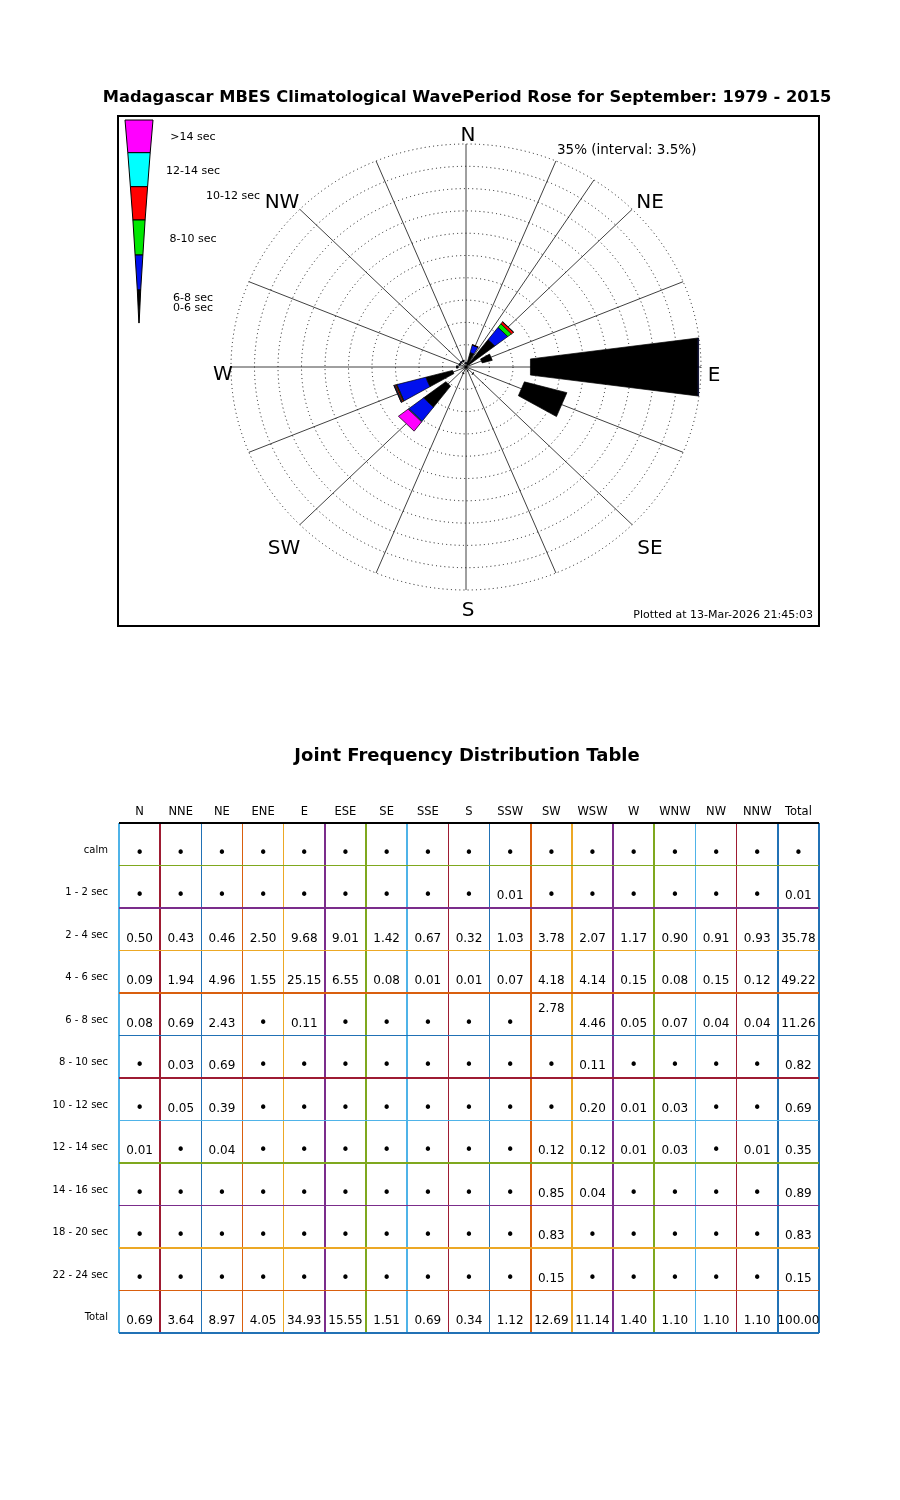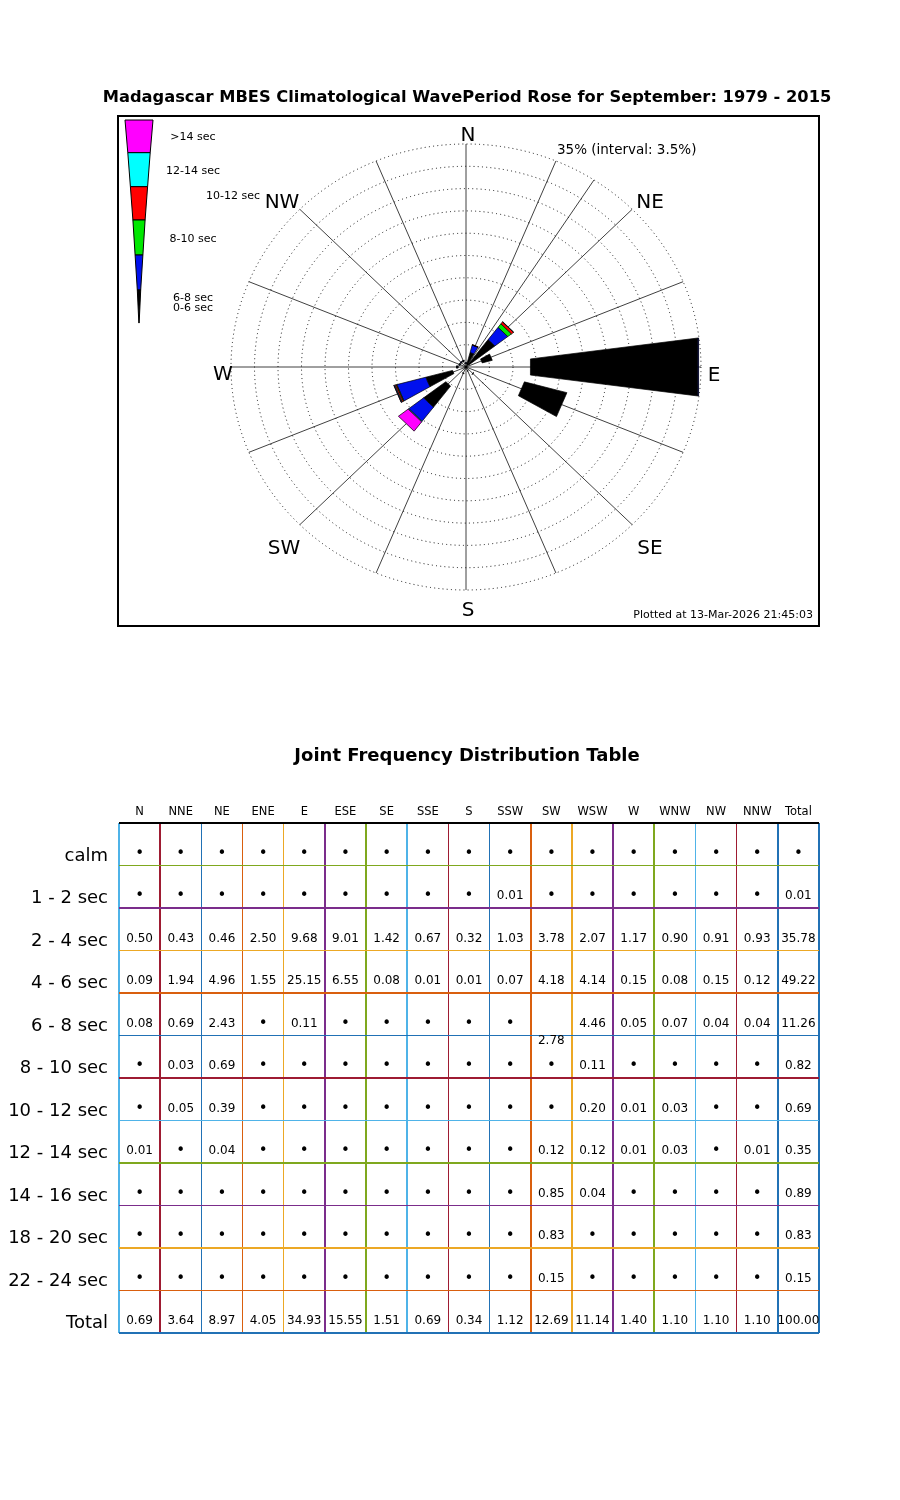--- a/index.html
+++ b/index.html
@@ -19,21 +19,21 @@
        font-size:13.5px;white-space:nowrap;}
   .footnote{position:absolute;right:5px;bottom:4px;font-size:11px;white-space:nowrap;}
   .legend-label{position:absolute;transform:translate(-50%,-50%);font-size:11px;white-space:nowrap;}
   .table-title{position:absolute;left:0;top:744px;width:934px;text-align:center;
        font-size:18px;font-weight:bold;}
   .jfd{position:absolute;left:119px;top:823px;width:700px;height:510px;}
   .gline{position:absolute;}
   .hdr{position:absolute;text-align:center;font-size:11.5px;white-space:nowrap;}
   .cellv{position:absolute;text-align:center;font-size:12px;white-space:nowrap;}
   .celldot{position:absolute;text-align:center;font-size:15px;line-height:14px;}
-  .rowlab{position:absolute;text-align:right;font-size:18px;white-space:nowrap;}
+  .rowlab{position:absolute;text-align:right;font-size:10px;white-space:nowrap;}
 </style>
 </head>
 <body>
 
 <div class="page-title">Madagascar MBES Climatological WavePeriod Rose for September: 1979 - 2015</div>
 
 <div class="rose-panel">
   <svg class="rose-svg" id="rose-svg" width="699" height="508">
       <ellipse cx="347" cy="250" rx="23.5" ry="22.3" fill="none" stroke="#000" stroke-width="0.9" stroke-dasharray="1 3.2"></ellipse>
       <ellipse cx="347" cy="250" rx="47" ry="44.6" fill="none" stroke="#000" stroke-width="0.9" stroke-dasharray="1 3.2"></ellipse>
@@ -258,21 +258,21 @@
     <div class="cellv" style="left: -6px; top: 192.5px; width: 53.1765px;">0.08</div>
     <div class="cellv" style="left: 35.1765px; top: 192.5px; width: 53.1765px;">0.69</div>
     <div class="cellv" style="left: 76.3529px; top: 192.5px; width: 53.1765px;">2.43</div>
     <div class="celldot" style="left: 123.529px; top: 192.5px; width: 41.1765px;">•</div>
     <div class="cellv" style="left: 158.706px; top: 192.5px; width: 53.1765px;">0.11</div>
     <div class="celldot" style="left: 205.882px; top: 192.5px; width: 41.1765px;">•</div>
     <div class="celldot" style="left: 247.059px; top: 192.5px; width: 41.1765px;">•</div>
     <div class="celldot" style="left: 288.235px; top: 192.5px; width: 41.1765px;">•</div>
     <div class="celldot" style="left: 329.412px; top: 192.5px; width: 41.1765px;">•</div>
     <div class="celldot" style="left: 370.588px; top: 192.5px; width: 41.1765px;">•</div>
-    <div class="cellv" style="left: 405.765px; top: 210px; width: 53.1765px; text-align: center;">2.78</div>
+    <div class="cellv" style="left: 405.765px; top: 178px; width: 53.1765px; text-align: center;">2.78</div>
     <div class="cellv" style="left: 446.941px; top: 192.5px; width: 53.1765px;">4.46</div>
     <div class="cellv" style="left: 488.118px; top: 192.5px; width: 53.1765px;">0.05</div>
     <div class="cellv" style="left: 529.294px; top: 192.5px; width: 53.1765px;">0.07</div>
     <div class="cellv" style="left: 570.471px; top: 192.5px; width: 53.1765px;">0.04</div>
     <div class="cellv" style="left: 611.647px; top: 192.5px; width: 53.1765px;">0.04</div>
     <div class="cellv" style="left: 652.824px; top: 192.5px; width: 53.1765px;">11.26</div>
     <div class="rowlab" style="left: -116px; top: 233px; width: 105px;">8 - 10 sec</div>
     <div class="celldot" style="left: 0px; top: 235px; width: 41.1765px;">•</div>
     <div class="cellv" style="left: 35.1765px; top: 235px; width: 53.1765px;">0.03</div>
     <div class="cellv" style="left: 76.3529px; top: 235px; width: 53.1765px;">0.69</div>

